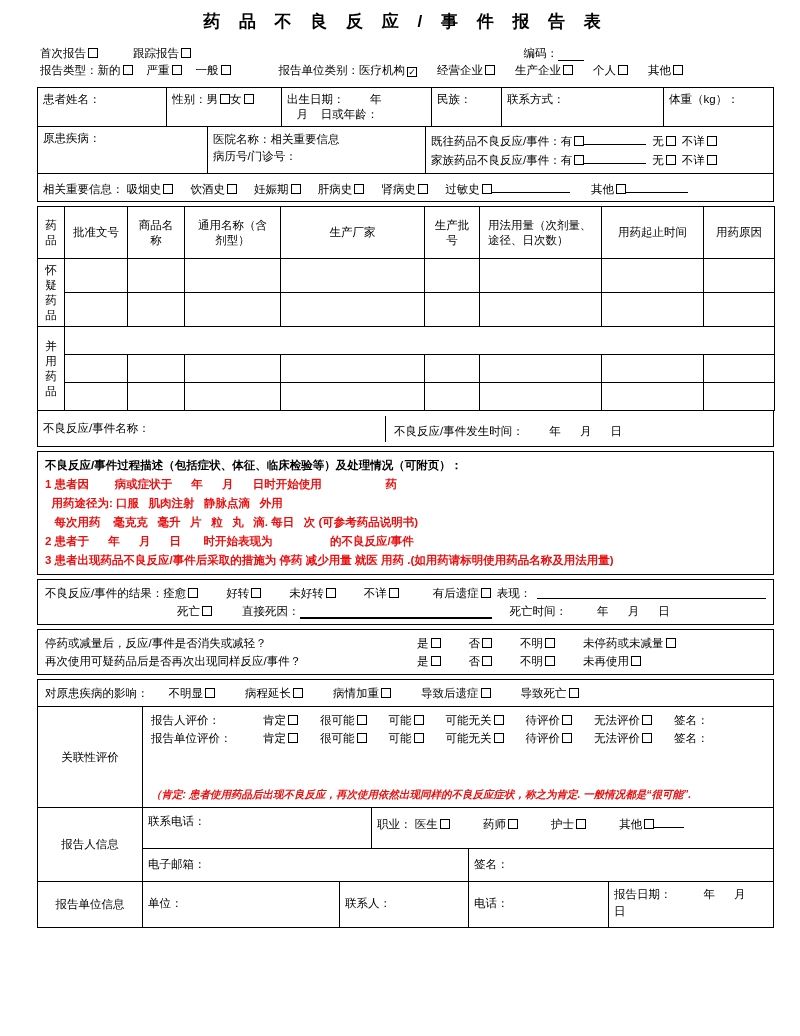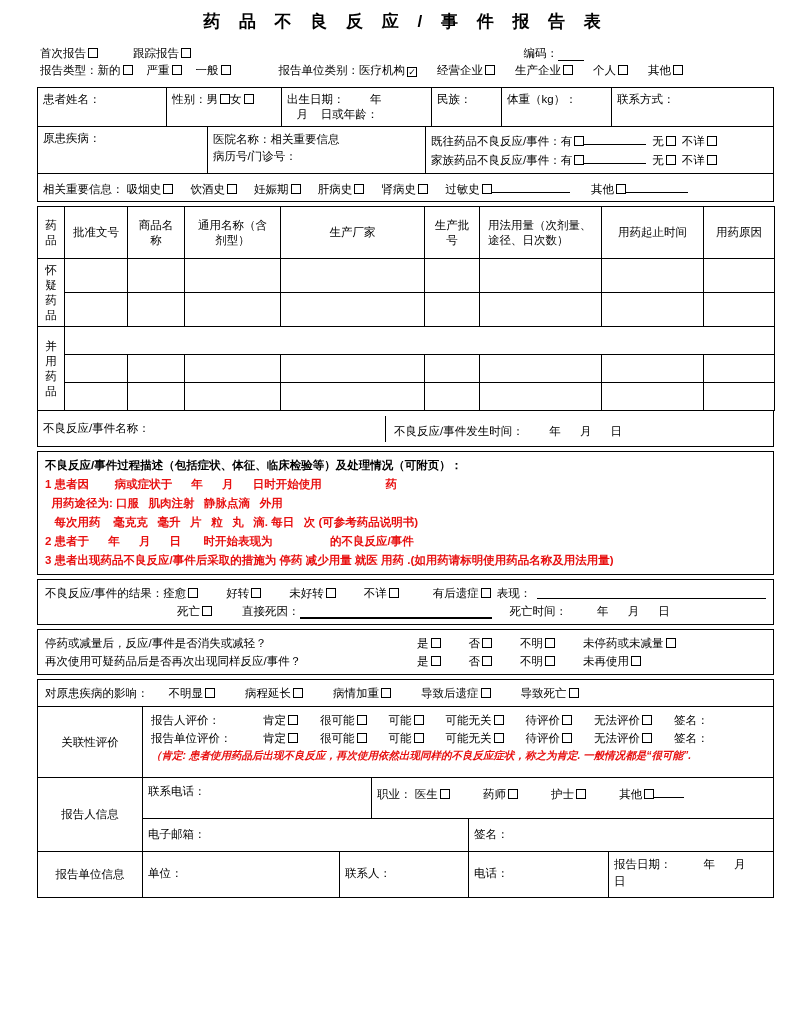--- a/index.html
+++ b/index.html
@@ -40,21 +40,21 @@
   .desc-h{font-weight:bold;}
   .red{color:#e81010;font-weight:bold;}
   
   .line{display:flex;align-items:center;line-height:18px;}
   .pad{padding:4px 7px;}
   .ml6{margin-left:6px;}.ml18{margin-left:18px;}.ml30{margin-left:30px;}
   .mr14{margin-right:14px;}.mr20{margin-right:20px;}.mr22{margin-right:22px;}.mr28{margin-right:28px;}.mr30{margin-right:30px;}.mr35{margin-right:35px;}
   
   .flexsect{display:flex;align-items:stretch;}
   .sidelabel{width:105px;display:flex;align-items:center;justify-content:center;box-sizing:border-box;border-right:1px solid #000;text-align:center;}
-  .note{font-size:10.5px;font-style:italic;line-height:17px;}
+  .note{font-size:10.5px;font-style:italic;line-height:17px;margin-top:39px;}
   .inner-rows{flex:1 1 auto;min-width:0;display:flex;flex-direction:column;}
 </style>
 </head>
 <body>
 
 <div class="content">
 
   <div class="title">药 品 不 良 反 应 / 事 件 报 告 表</div>
 
   <div class="toprow">
@@ -80,22 +80,22 @@
 
   <div class="sect gap" style="margin-top:8px;">
     <div class="trow" style="min-height:33px;">
       <div class="tcell" style="width:128px"><span>患者姓名：</span></div>
       <div class="tcell" style="width:115px">
         <span>性别：</span><span class="opt">男</span><span class="opt">女</span>
       </div>
       <div class="tcell pre" style="width:150px">出生日期：        年
    月    日或年龄：</div>
       <div class="tcell" style="width:70px"><span>民族：</span></div>
+      <div class="tcell grow"><span>联系方式：</span></div>
       <div class="tcell" style="width:110px"><span>体重（kg）：</span></div>
-      <div class="tcell grow"><span>联系方式：</span></div>
     </div>
     <div class="trow" style="min-height:38px;">
       <div class="tcell" style="width:169px"><span>原患疾病：</span></div>
       <div class="tcell pre" style="width:218px;line-height:17px;">医院名称：相关重要信息
 病历号/门诊号：</div>
       <div class="tcell grow" style="line-height:17px;">
         <div><span>既往药品不良反应/事件：</span><span class="opt">有</span><span class="bl" style="width:62px"></span><span class="opt ml6">无</span><span class="opt ml6">不详</span></div>
         <div><span>家族药品不良反应/事件：</span><span class="opt">有</span><span class="bl" style="width:62px"></span><span class="opt ml6">无</span><span class="opt ml6">不详</span></div>
       </div>
     </div>

